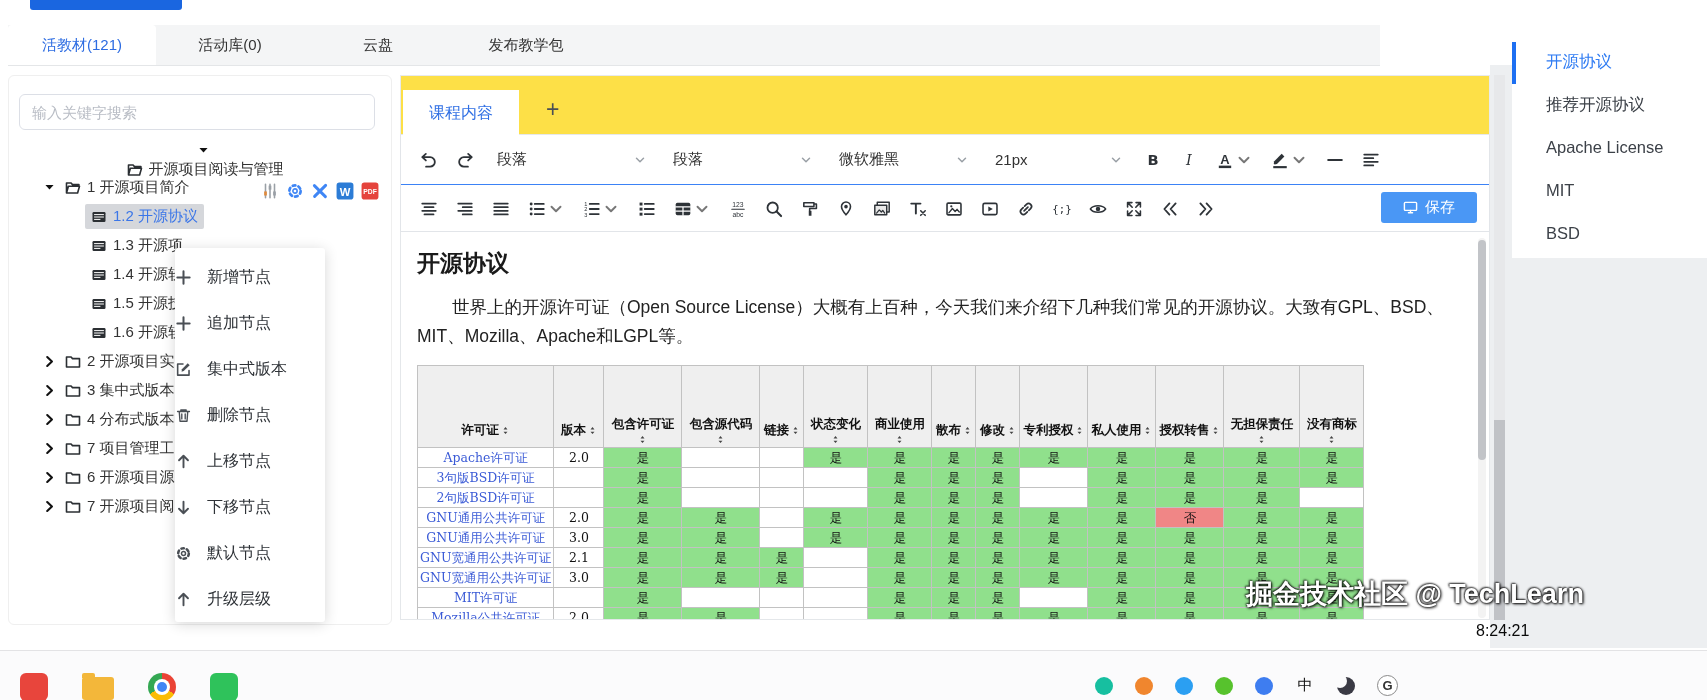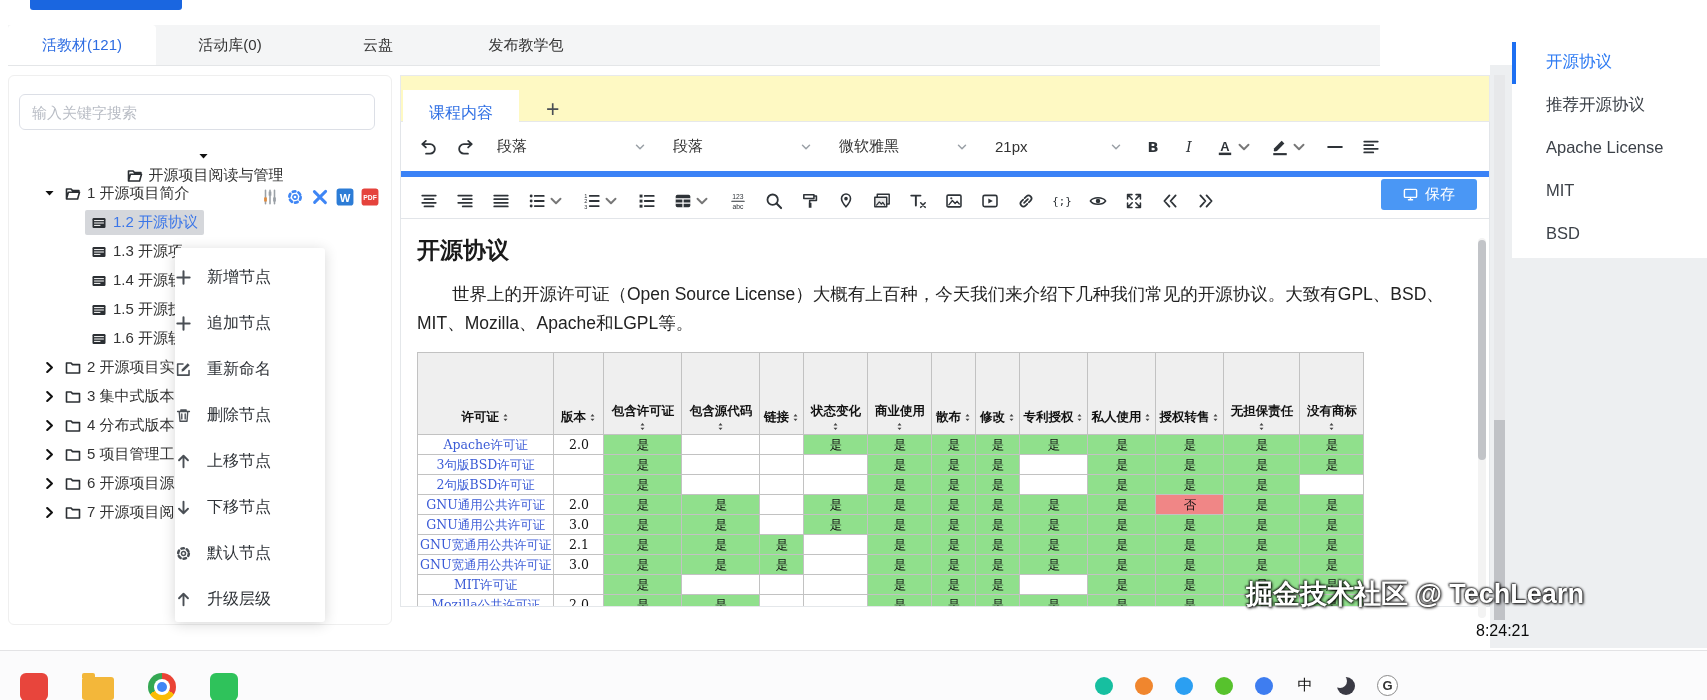--- a/index.html
+++ b/index.html
@@ -15,21 +15,21 @@
   
   .main-tab-bar{position:absolute;left:8px;top:25px;width:1372px;height:40px;background:#f4f5f6;
     display:flex;border-bottom:1px solid #e4e6e8;}
   .tab{width:148px;height:40px;display:flex;align-items:center;justify-content:center;
     font-size:15px;color:#333;cursor:default;}
   .tab.active{background:#fff;color:#2d6ce2;border-radius:4px 4px 0 0;}
 
   
   .left-panel{position:absolute;left:8px;top:75px;width:384px;height:550px;background:#fff;
     border:1px solid #efefef;border-radius:6px;box-sizing:border-box;overflow:hidden;}
-  .search-wrap{margin:18px 16px 12px 10px;}
+  .search-wrap{margin:18px 16px 6px 10px;}
   .search-input{width:100%;height:36px;box-sizing:border-box;border:1px solid #dcdfe6;border-radius:6px;
     padding:0 12px;font-size:15px;color:#333;outline:none;background:#fff;}
   .search-input::placeholder{color:#b9bdc5;}
   .tree{padding-top:8px;}
   .tree-row{height:29px;display:flex;align-items:center;font-size:15px;color:#333;}
   .tree-row.lvl0{padding-left:10px;flex-direction:column;}
   .tree-row.lvl1{padding-left:34px;}
   .tree-row.lvl2{padding-left:60px;}
   .caret{width:13px;height:13px;margin-right:3px;color:#111;}
   .caret-spacer{width:16px;display:inline-block;}
@@ -44,28 +44,28 @@
 
   
   .context-menu{position:absolute;left:175px;top:248px;width:150px;background:#fff;z-index:30;
     box-shadow:0 2px 14px rgba(0,0,0,.16);border-radius:3px;padding:6px 0 0 0;}
   .menu-item{height:46px;display:flex;align-items:center;gap:15px;
     font-size:16px;color:#2f3338;cursor:default;}
   .menu-item .mi{width:17px;height:17px;color:#4a4f55;}
 
   
   .editor-panel{position:absolute;left:400px;top:75px;width:1090px;height:545px;}
-  .editor-tab-bar{position:relative;height:47px;background:#fef9c3;border:1px solid #e8eaec;
+  .editor-tab-bar{position:relative;height:60px;background:#fde047;border:1px solid #e8eaec;
     border-bottom:1px solid #e6e8ea;box-sizing:border-box;}
   .editor-tab{position:absolute;left:2px;top:14px;width:116px;height:46px;background:#fff;
     display:flex;align-items:center;justify-content:center;font-size:16px;color:#2f6fe4;}
   .add-tab{position:absolute;left:145px;top:22px;font-size:23px;color:#4a4f55;line-height:1;cursor:default;}
   .toolbar{position:relative;background:#fff;border:1px solid #e2e5e9;border-top:none;box-sizing:border-box;height:97px;}
   .tb-row{display:flex;align-items:center;padding:0 10px;height:49px;}
-  .tb-row.r1{border-bottom:6px solid #3b82f6;}
+  .tb-row.r1{border-bottom:1px solid #3b82f6;}
   .tb-row.r2{height:47px;}
   .tb-btn{background:none;border:none;display:inline-flex;align-items:center;gap:2px;
     padding:4px 8px;margin:0 1px;color:#2e3338;cursor:default;}
   .tb-btn .ic{width:18px;height:18px;}
   .tb-select{display:inline-flex;align-items:center;justify-content:space-between;height:38px;
     padding:0 8px 0 10px;margin:0 4px;font-size:15px;color:#333;cursor:default;}
   .sel-label{white-space:nowrap;}
   .chev{width:14px;height:14px;color:#9aa0a6;}
   .chev-sm{width:11px;height:11px;color:#777;margin-left:-1px;}
   .save-button{position:absolute;right:12px;bottom:8px;width:96px;height:31px;background:#4a97f5;
@@ -325,21 +325,21 @@
             <svg xmlns="http://www.w3.org/2000/svg" viewBox="0 0 16 16" fill="none" stroke="currentColor" stroke-width="1.5" stroke-linecap="round" stroke-linejoin="round">
               <path d="M5.2 2.5L11 8l-5.8 5.5" stroke-width="2.6"></path>
             </svg>
           </span>
           <span class="hl">
             <span class="ic node-ic">
               <svg xmlns="http://www.w3.org/2000/svg" viewBox="0 0 16 16" fill="none" stroke="currentColor" stroke-width="1.5" stroke-linecap="round" stroke-linejoin="round">
                 <path d="M1.5 13V3h4.6l1.4 1.6h7V13z" stroke-width="1.6"></path>
               </svg>
             </span>
-            <span class="lbl">5 项目管理工</span>
+            <span class="lbl">7 项目管理工</span>
           </span>
         </div>
         <div class="tree-row lvl1">
           <span class="ic caret">
             <svg xmlns="http://www.w3.org/2000/svg" viewBox="0 0 16 16" fill="none" stroke="currentColor" stroke-width="1.5" stroke-linecap="round" stroke-linejoin="round">
               <path d="M5.2 2.5L11 8l-5.8 5.5" stroke-width="2.6"></path>
             </svg>
           </span>
           <span class="hl">
             <span class="ic node-ic">
@@ -385,21 +385,21 @@
         </span>
         <span>追加节点</span>
       </div>
       <div class="menu-item">
         <span class="ic mi">
           <svg xmlns="http://www.w3.org/2000/svg" viewBox="0 0 16 16" fill="none" stroke="currentColor" stroke-width="1.5" stroke-linecap="round" stroke-linejoin="round">
             <path d="M13.2 9v4.3H2.5V2.8H7.5"></path>
             <path d="M6.2 10l2-.5L13.8 4l-1.8-1.8L6.5 7.8z" fill="currentColor" stroke="none"></path>
           </svg>
         </span>
-        <span>重新命名</span>
+        <span>集中式版本</span>
       </div>
       <div class="menu-item">
         <span class="ic mi">
           <svg xmlns="http://www.w3.org/2000/svg" viewBox="0 0 16 16" fill="none" stroke="currentColor" stroke-width="1.5" stroke-linecap="round" stroke-linejoin="round">
             <path d="M2.4 4.2h11.2M5.5 4.2V2.8h5v1.4M4 4.2l.7 9.2h6.6l.7-9.2M6.4 6.6v4.6M9.6 6.6v4.6" stroke-width="1.3"></path>
           </svg>
         </span>
         <span>删除节点</span>
       </div>
       <div class="menu-item">

